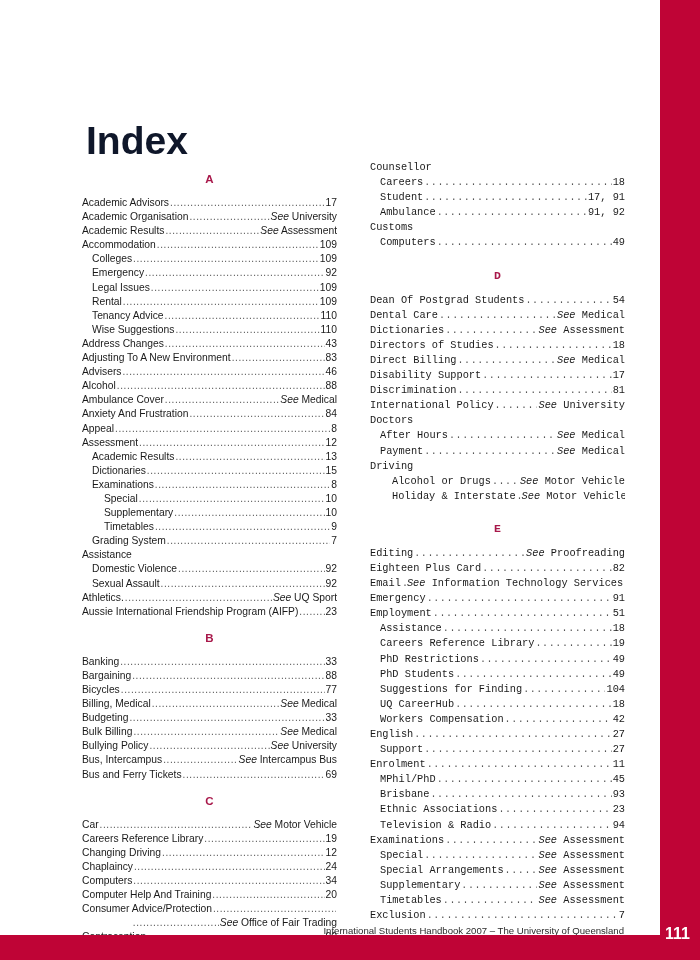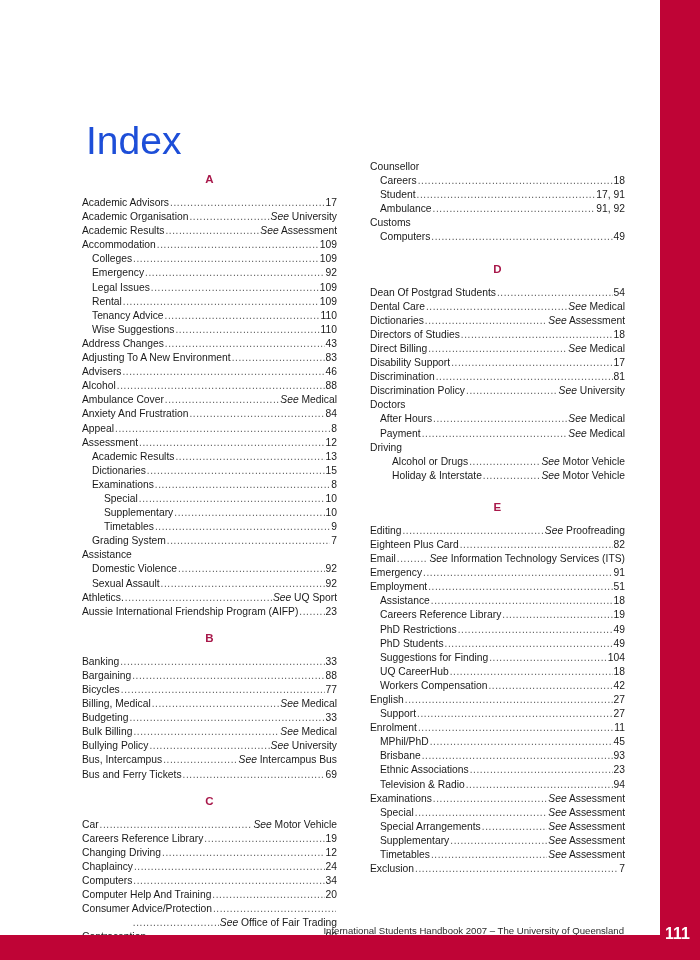--- a/index.html
+++ b/index.html
@@ -35,38 +35,38 @@
     bottom: 0;
     width: 700px;
     height: 25px;
     background: #bf0436;
   }
   #page-title {
     position: absolute;
     left: 86px;
     top: 95px;
     font-size: 39px;
-    color: #1d4ed8;
-    font-weight: normal;
+    color: #0f172a;
+    font-weight: bold;
     letter-spacing: 0px;
     line-height: 1;
   }
   #columns {
     position: absolute;
     left: 0;
     top: 160px;
     width: 660px;
   }
   .column {
     position: absolute;
     top: 0;
     width: 255px;
   }
   .col-left { left: 82px; }
-  .col-right { left: 370px; }
+  .col-right { left: 370px; font-family: Liberation Mono, monospace; }
 
   .section-letter {
     text-align: center;
     color: #a8184a;
     font-weight: bold;
     font-size: 11.5px;
     padding: 13px 0 11px 0;
     letter-spacing: 0.2px;
   }
   .col-right .section-letter {
@@ -465,21 +465,21 @@
           <span class="label">Disability Support</span>
           <span class="leader">........................................................................................................................</span>
           <span class="pnum">17</span>
         </div>
         <div class="entry lvl1">
           <span class="label">Discrimination</span>
           <span class="leader">........................................................................................................................</span>
           <span class="pnum">81</span>
         </div>
         <div class="entry lvl1">
-          <span class="label">Discrimination Policy</span>
+          <span class="label">International Policy</span>
           <span class="leader">........................................................................................................................</span>
           <span class="pnum see"><span class="see-word">See</span> <span>University</span></span>
         </div>
         <div class="entry lvl1 noleader">
           <span class="label">Doctors</span>
           <span class="leader">........................................................................................................................</span>
           <span class="pnum"></span>
         </div>
         <div class="entry lvl2">
           <span class="label">After Hours</span>

